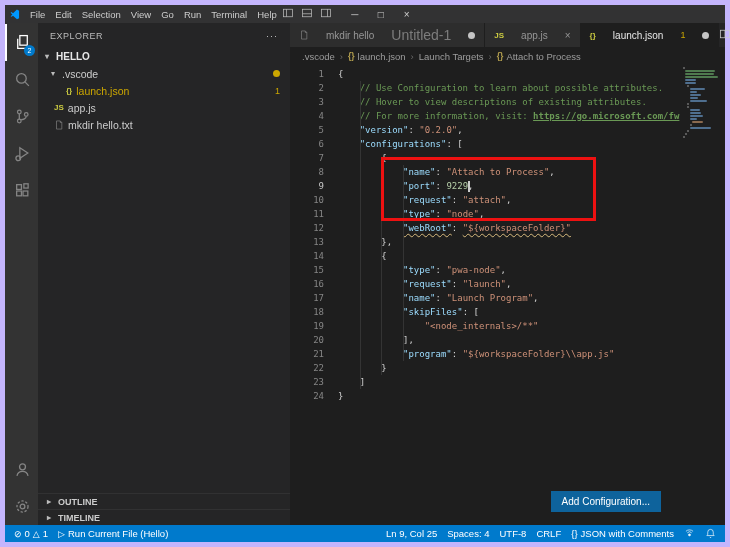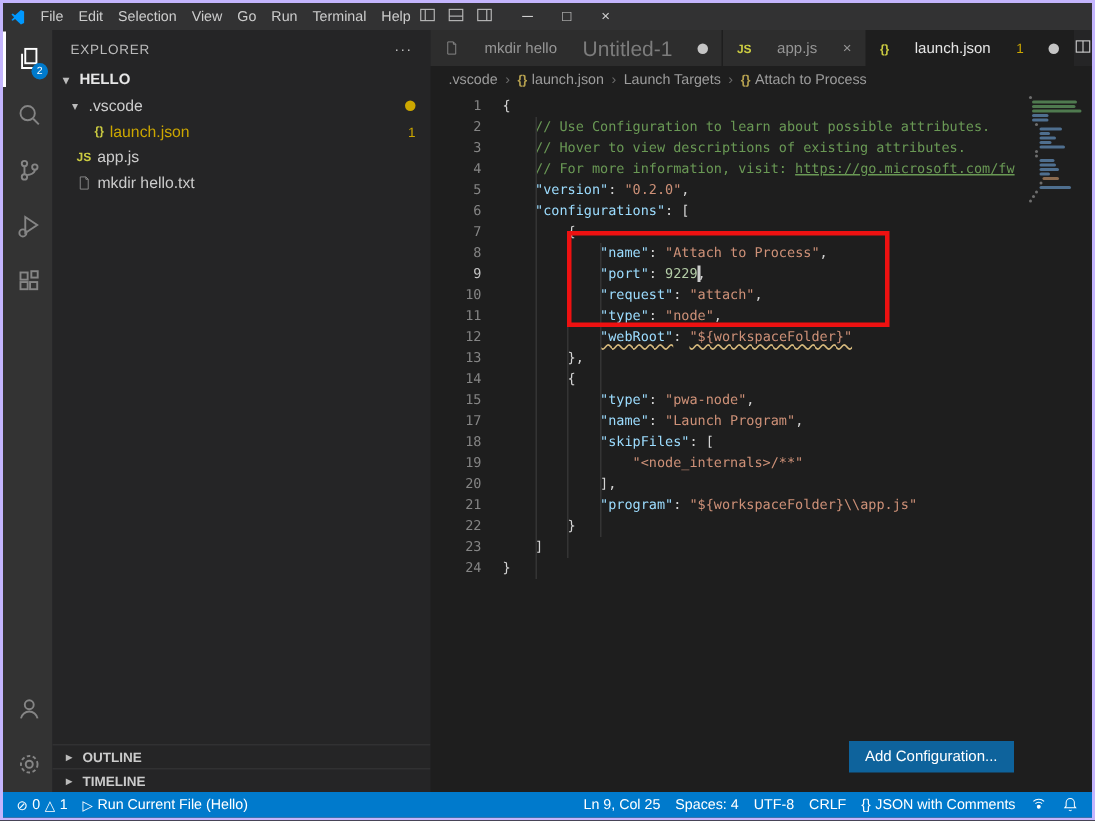--- a/index.html
+++ b/index.html
@@ -4,21 +4,21 @@
 <style>
   * { box-sizing: border-box; margin: 0; padding: 0; }
   html,body { overflow: hidden; }
   body {
     width: 730px; height: 547px;
     background: #1e1e1e;
     font-family: "Liberation Sans", sans-serif;
     color: #cccccc;
     font-size: 10px;
   }
-  .window { width: 730px; height: 547px; border: 2px solid #c4b5fd; display: flex; flex-direction: column; background: #252526; }
+  .window { width: 730px; height: 547px; border: 5px solid #c4b5fd; display: flex; flex-direction: column; background: #252526; }
 
   
   .titlebar { flex: 0 0 18px; background: #323233; display: flex; align-items: center; font-size: 9.5px; color: #cccccc; }
   .logo { width: 20px; display: flex; justify-content: center; }
   .menus { display: flex; }
   .menus span { padding: 0 5px; }
   .wtitle { flex: 1; text-align: center; color: #bdbdbd; white-space: nowrap; overflow: hidden; }
   .layout-icons { display: flex; gap: 7px; margin-right: 10px; }
   .win-controls { display: flex; }
   .win-controls span { width: 26px; text-align: center; font-size: 10px; color: #d0d0d0; }
@@ -65,31 +65,31 @@
   .breadcrumb { flex: 0 0 18px; display: flex; align-items: center; font-size: 9.5px; color: #9d9d9d; padding-left: 12px; gap: 3px; white-space: nowrap; }
   .crumb-sep { color: #6a6a6a; padding: 0 2px; }
   .crumb-icon { color: #b5a04f; font-size: 8.5px; font-weight: bold; }
 
   .code-area { flex: 1; position: relative; overflow: hidden; padding-top: 2px; font-family: "DejaVu Sans Mono", monospace; font-size: 9px; line-height: 14px; }
   .code-line { display: flex; height: 14px; }
   .ln { flex: 0 0 34px; text-align: right; color: #858585; }
   .ln.active { color: #c6c6c6; }
   .code-text { padding-left: 14px; white-space: pre; }
   .tok.sq { text-decoration: underline wavy #d7ba7d 1px; text-underline-offset: 2px; }
-  .tok.lk { text-decoration: underline; }
+  .tok.lk { text-decoration: underline; font-weight: bold; }
   .tok.cur { display: inline-block; width: 2px; height: 11px; background: #cccccc; vertical-align: middle; margin-right: -2px; }
 
   .guide { position: absolute; width: 1px; background: #343434; }
 
   .minimap { position: absolute; top: 2px; right: 2px; width: 40px; }
   .mini-line { height: 2px; margin-bottom: 1px; border-radius: 1px; }
 
   .annotation-box { position: absolute; left: 91px; top: 92px; width: 215px; height: 64px; border: 3px solid var(--annotation); }
 
-  .add-config-btn { position: absolute; right: 52px; bottom: 13px; background: var(--button); color: #ffffff; border: none; font-size: 10px; padding: 5px 11px; font-family: "Liberation Sans", sans-serif; cursor: pointer; }
+  .add-config-btn { position: absolute; right: 64px; bottom: 13px; background: var(--button); color: #ffffff; border: none; font-size: 10px; padding: 5px 11px; font-family: "Liberation Sans", sans-serif; cursor: pointer; }
 
   
   .statusbar { flex: 0 0 17px; background: var(--statusbar); display: flex; align-items: center; color: #ffffff; font-size: 9.5px; padding: 0 4px; white-space: nowrap; }
   .sb-item { display: flex; align-items: center; gap: 3px; padding: 0 5px; height: 100%; }
   .sb-right { margin-left: auto; display: flex; align-items: center; height: 100%; }
   .sb-ico { font-size: 9px; }
   .statusbar svg { stroke: #ffffff; }
 </style>
 <style>.tok.p{color:#d4d4d4}
 .tok.k{color:#9cdcfe}
@@ -340,20 +340,24 @@
             </div>
             <div class="code-line">
               <span class="ln">14</span>
               <span class="code-text"><span class="tok p">        {</span></span>
             </div>
             <div class="code-line">
               <span class="ln">15</span>
               <span class="code-text"><span class="tok k">            "type"</span><span class="tok p">: </span><span class="tok s">"pwa-node"</span><span class="tok p">,</span></span>
             </div>
             <div class="code-line">
+              <span class="ln">16</span>
+              <span class="code-text"><span class="tok k">            "request"</span><span class="tok p">: </span><span class="tok s">"launch"</span><span class="tok p">,</span></span>
+            </div>
+            <div class="code-line">
               <span class="ln">17</span>
               <span class="code-text"><span class="tok k">            "name"</span><span class="tok p">: </span><span class="tok s">"Launch Program"</span><span class="tok p">,</span></span>
             </div>
             <div class="code-line">
               <span class="ln">18</span>
               <span class="code-text"><span class="tok k">            "skipFiles"</span><span class="tok p">: [</span></span>
             </div>
             <div class="code-line">
               <span class="ln">19</span>
               <span class="code-text"><span class="tok s">                "&lt;node_internals&gt;/**"</span></span>

